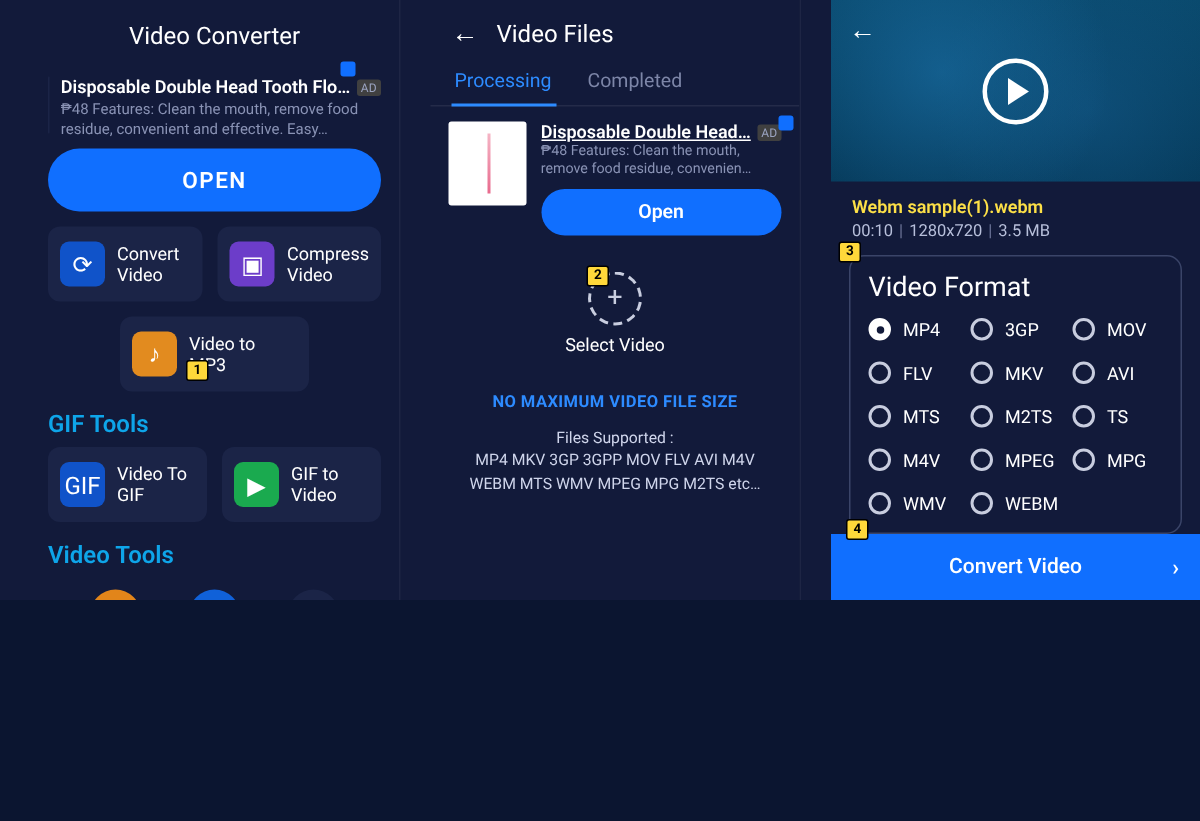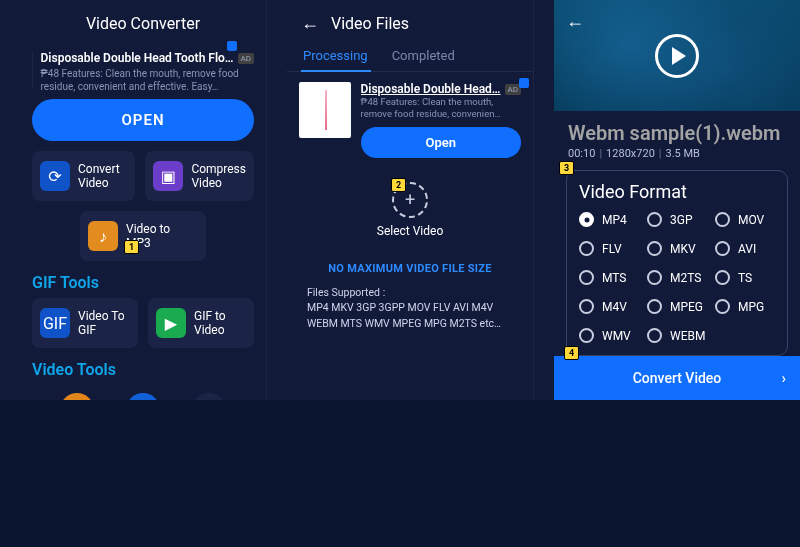--- a/index.html
+++ b/index.html
@@ -51,29 +51,29 @@
   .p2-thumb { width:56px; height:56px; background:#fff; position:relative; border-radius:2px; }
   .p2-text { flex:1; }
   .p2-title { color:#fff; font-size:12px; font-weight:600; white-space:nowrap; overflow:hidden; text-overflow:ellipsis;text-decoration:underline; }
   .p2-sub { color:#8a93b5; font-size:9.5px; line-height:1.3; }
   .btn-open2 { background:#106fff; color:#fff; text-align:center; font-size:13px; font-weight:600; padding:8px 0; margin-top:6px; border-radius:18px; }
   .select-video { text-align:center; margin-top:20px; position:relative; }
   .mk2 { position:absolute; left:104px; top:0; }
   .sv-circle { width:36px; height:36px; border:2px dashed #c8cddf; border-radius:50%; margin:4px auto 6px; display:flex; align-items:center; justify-content:center; color:#c8cddf; font-size:18px; }
   .sv-label { color:#fff; font-size:12px; }
   .no-max { color:#2d8bff; font-size:11px; text-align:center; font-weight:700; letter-spacing:0.3px; margin-top:24px; }
-  .files-sup { color:#cfd5eb; font-size:10.5px; margin-top:10px; line-height:1.5; padding:0 20px; }
+  .files-sup { color:#cfd5eb; font-size:10.5px; text-align:center; margin-top:10px; line-height:1.5; padding:0 20px; }
 
   
   .p3-top { height:150px; background:linear-gradient(#0a4a6e,#063a5a); position:relative; }
   .p3-top::before { content:""; position:absolute; inset:0; background:radial-gradient(circle at 30% 40%,rgba(30,120,180,0.5),transparent 60%),radial-gradient(circle at 70% 60%,rgba(20,90,140,0.5),transparent 55%); }
   .p3-back { position:absolute; top:10px; left:12px; color:#fff; font-size:18px; }
   .play { position:absolute; top:50%; left:50%; transform:translate(-50%,-50%); width:44px; height:44px; border:3px solid #fff; border-radius:50%; display:flex; align-items:center; justify-content:center; }
   .play::after { content:""; border-left:14px solid #fff; border-top:9px solid transparent; border-bottom:9px solid transparent; margin-left:3px; }
-  .fname { color:#a3a3a3; font-size:20px; font-weight:600; padding:10px 14px 2px; }
+  .fname { color:#fde047; font-size:12px; font-weight:600; padding:10px 14px 2px; }
   .finfo { color:#b7bfda; font-size:11px; padding:0 14px 6px; }
   .sep { color:#6d7599; margin:0 4px; }
   .format-box { border:1px solid #3a4468; border-radius:10px; margin:4px 12px 0 12px; padding:10px 12px 12px; position:relative; }
   .mk3 { position:absolute; left:-8px; top:-10px; }
   .format-h { color:#fff; font-size:18px; margin-bottom:10px; }
   .fmt-grid { display:grid; grid-template-columns:repeat(3,1fr); gap:14px 8px; }
   .fmt { display:flex; align-items:center; gap:8px; color:#fff; font-size:12px; }
   .radio { width:15px; height:15px; border:2px solid #c8cddf; border-radius:50%; flex-shrink:0; position:relative; }
   .radio.checked { background:#fff; border-color:#fff; }
   .radio.checked::after { content:""; position:absolute; left:50%; top:50%; transform:translate(-50%,-50%); width:5px; height:5px; background:#121a3a; border-radius:50%; }

